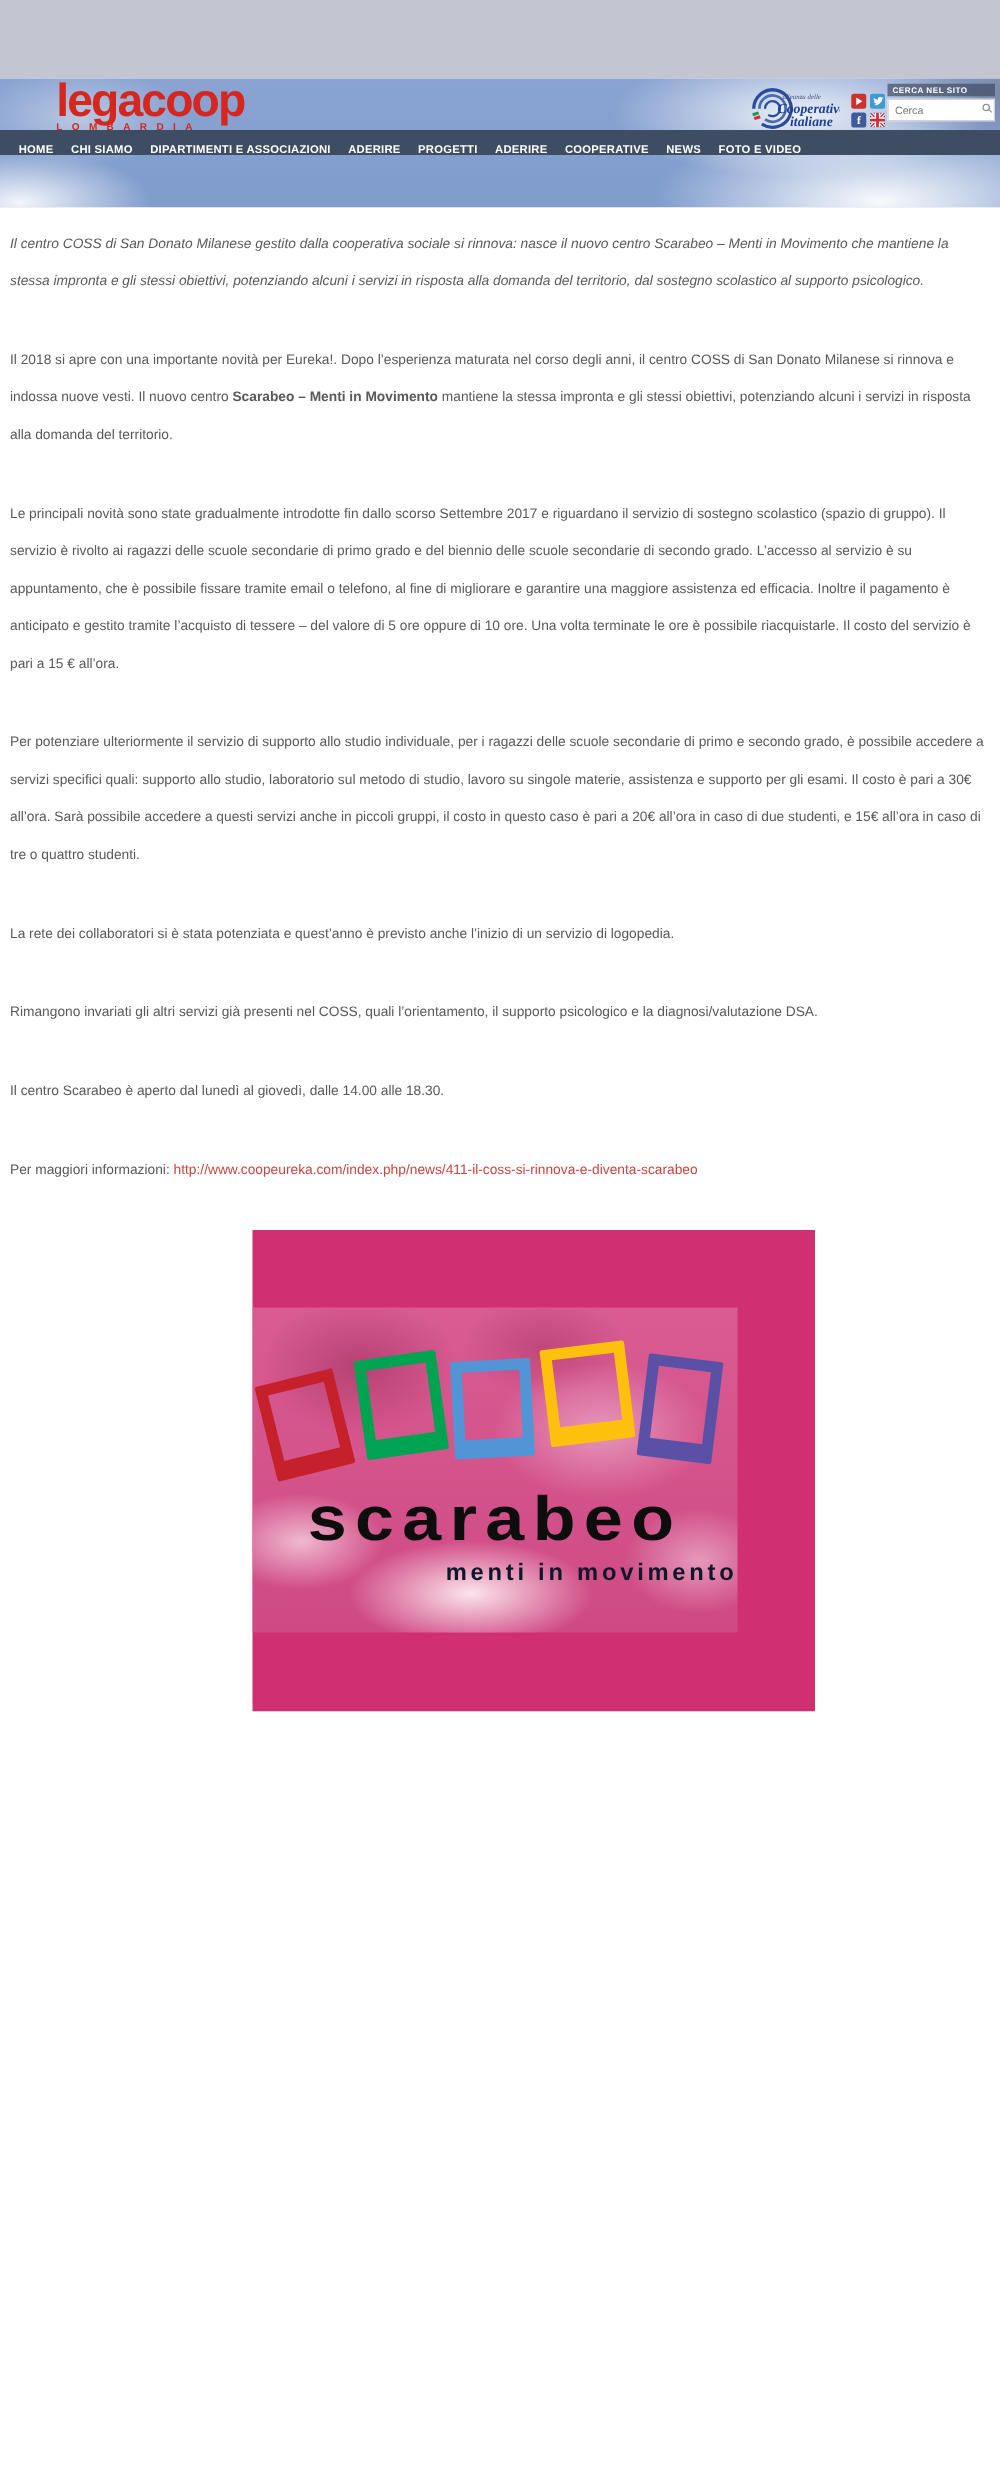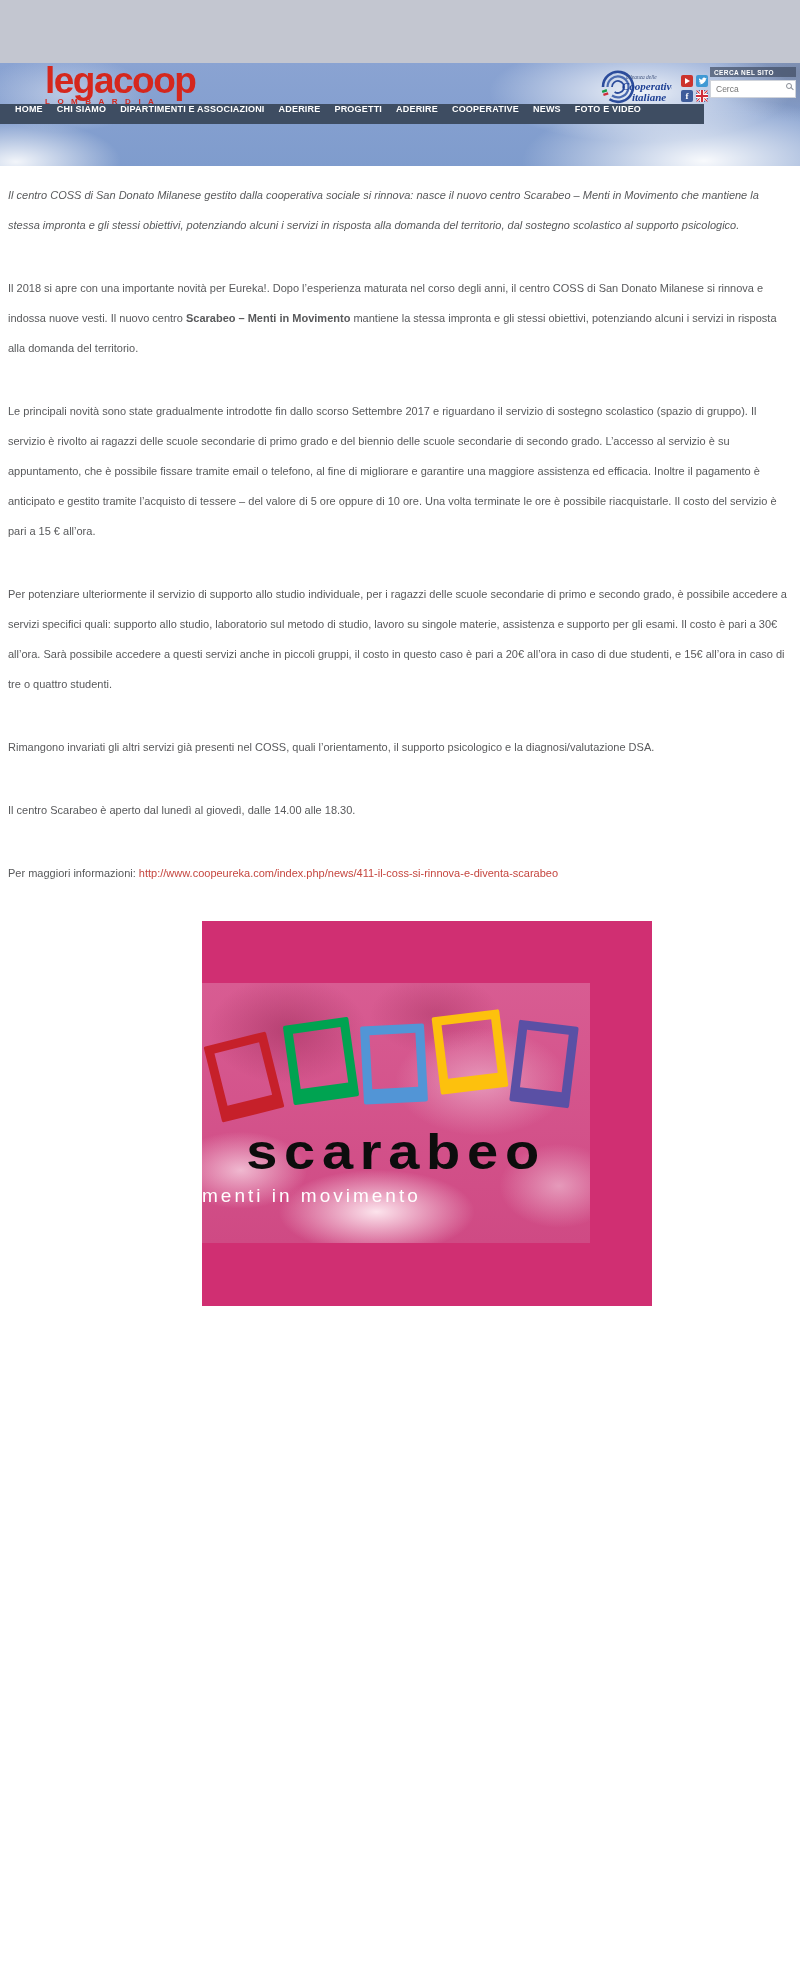--- a/index.html
+++ b/index.html
@@ -37,22 +37,22 @@
 
   .search-wrap { position:absolute; right:4px; top:4px; width:86px;margin-left:34px; }
   .search-label { background:rgba(62,74,96,.68); color:#fff; font-size:6.5px; font-weight:bold; letter-spacing:.4px; padding:2px 4px 1px; }
   .search-box { position:relative; margin-top:1px; }
   .search-box input { width:100%; height:18px; border:1px solid #cfd3da; background:#fff; font-size:8.5px; color:#666;
     padding:0 14px 0 5px; outline:none; font-family:"Liberation Sans",sans-serif; }
   .mag { position:absolute; right:4px; top:5px; width:6px; height:6px; border:1px solid #8a8f98; border-radius:50%; }
   .mag:after { content:""; position:absolute; width:4px; height:1px; background:#8a8f98; transform:rotate(45deg); right:-3px; bottom:-1px; }
 
   
-  .navbar { position:absolute; left:0; top:41px; width:704px; height:20px; background:var(--nav-bg,#3e4d62);
-    display:flex; align-items:flex-start; padding-left:15px; }
+  .navbar { position:absolute; left:0; top:41px; width:800px; height:20px; background:var(--nav-bg,#3e4d62);
+    display:flex; align-items:flex-end; padding-left:15px; }
   .nav-item { color:#ffffff; font-size:9px; font-weight:bold; letter-spacing:.2px; margin-right:14px; white-space:nowrap; cursor:pointer; }
 
   
   .content { position:absolute; left:0; top:166px; width:800px; background:#fff; padding:14px 8px 0; }
   .content p { font-size:11px; line-height:30px; color:var(--text,#58595b); margin:0 0 33px; }
   .intro { font-style:italic; }
   .content a { color:var(--link,#c5463f); text-decoration:none; word-break:break-all; }
   .bold-inline { font-weight:bold; }
 
   
@@ -68,22 +68,22 @@
       linear-gradient(to bottom, #d85c92, #cf4a84);
   }
   .frame { position:absolute; border:9px solid #000; border-bottom-width:15px; border-radius:2px; background:transparent; }
   .f1 { left:10px;  top:55px; width:64px; height:78px; transform:rotate(-14deg); }
   .f2 { left:86px;  top:38px; width:66px; height:80px; transform:rotate(-8deg); }
   .f3 { left:160px; top:42px; width:64px; height:78px; transform:rotate(-3deg); }
   .f4 { left:234px; top:30px; width:68px; height:78px; transform:rotate(-7deg); }
   .f5 { left:312px; top:40px; width:60px; height:82px; transform:rotate(7deg); }
   .scarabeo-title { position:absolute; left:0; top:206px; width:388px; text-align:center; color:#0d0d0d;
     font-size:50px; font-weight:bold; letter-spacing:6px; transform:scaleX(1.12); line-height:50px; }
-  .scarabeo-sub { position:absolute; left:0; top:264px; width:388px; text-align:left; color:#ffffff;
-    font-size:19px; font-weight:normal; letter-spacing:3px; }
+  .scarabeo-sub { position:absolute; left:0; top:264px; width:388px; text-align:right; color:#0f172a;
+    font-size:19px; font-weight:bold; letter-spacing:3px; }
 </style>
 </head>
 <body>
 
 <div class="page">
 
   <div class="top-gray"></div>
 
   <div class="hero">
 
@@ -147,20 +147,21 @@
         <span class="nav-item">NEWS</span>
         <span class="nav-item">FOTO E VIDEO</span>
       </nav>
   </div>
 
   <div class="content">
     <p class="intro">Il centro COSS di San Donato Milanese gestito dalla cooperativa sociale si rinnova: nasce il nuovo centro Scarabeo – Menti in Movimento che mantiene la stessa impronta e gli stessi obiettivi, potenziando alcuni i servizi in risposta alla domanda del territorio, dal sostegno scolastico al supporto psicologico.</p>
     <p><span>Il 2018 si apre con una importante novità per Eureka!. Dopo l’esperienza maturata nel corso degli anni, il centro COSS di San Donato Milanese si rinnova e indossa nuove vesti. Il nuovo centro </span><span class="bold-inline">Scarabeo – Menti in Movimento</span><span> mantiene la stessa impronta e gli stessi obiettivi, potenziando alcuni i servizi in risposta alla domanda del territorio.</span></p>
     <p>Le principali novità sono state gradualmente introdotte fin dallo scorso Settembre 2017 e riguardano il servizio di sostegno scolastico (spazio di gruppo). Il servizio è rivolto ai ragazzi delle scuole secondarie di primo grado e del biennio delle scuole secondarie di secondo grado. L’accesso al servizio è su appuntamento, che è possibile fissare tramite email o telefono, al fine di migliorare e garantire una maggiore assistenza ed efficacia. Inoltre il pagamento è anticipato e gestito tramite l’acquisto di tessere – del valore di 5 ore oppure di 10 ore. Una volta terminate le ore è possibile riacquistarle. Il costo del servizio è pari a 15 € all’ora.</p>
     <p>Per potenziare ulteriormente il servizio di supporto allo studio individuale, per i ragazzi delle scuole secondarie di primo e secondo grado, è possibile accedere a servizi specifici quali: supporto allo studio, laboratorio sul metodo di studio, lavoro su singole materie, assistenza e supporto per gli esami. Il costo è pari a 30€ all’ora. Sarà possibile accedere a questi servizi anche in piccoli gruppi, il costo in questo caso è pari a 20€ all’ora in caso di due studenti, e 15€ all’ora in caso di tre o quattro studenti.</p>
+    <p>La rete dei collaboratori si è stata potenziata e quest’anno è previsto anche l’inizio di un servizio di logopedia.</p>
     <p>Rimangono invariati gli altri servizi già presenti nel COSS, quali l’orientamento, il supporto psicologico e la diagnosi/valutazione DSA.</p>
     <p>Il centro Scarabeo è aperto dal lunedì al giovedì, dalle 14.00 alle 18.30.</p>
     <p><span>Per maggiori informazioni: </span><a href="#">http://www.coopeureka.com/index.php/news/411-il-coss-si-rinnova-e-diventa-scarabeo</a></p>
 
     <div class="scarabeo">
       <div class="scarabeo-photo">
         <div class="frame f1" style="border-color: rgb(198, 32, 42);"></div>
         <div class="frame f2" style="border-color: rgb(0, 163, 81);"></div>
         <div class="frame f3" style="border-color: rgb(82, 149, 214);"></div>
         <div class="frame f4" style="border-color: rgb(253, 193, 13);"></div>

